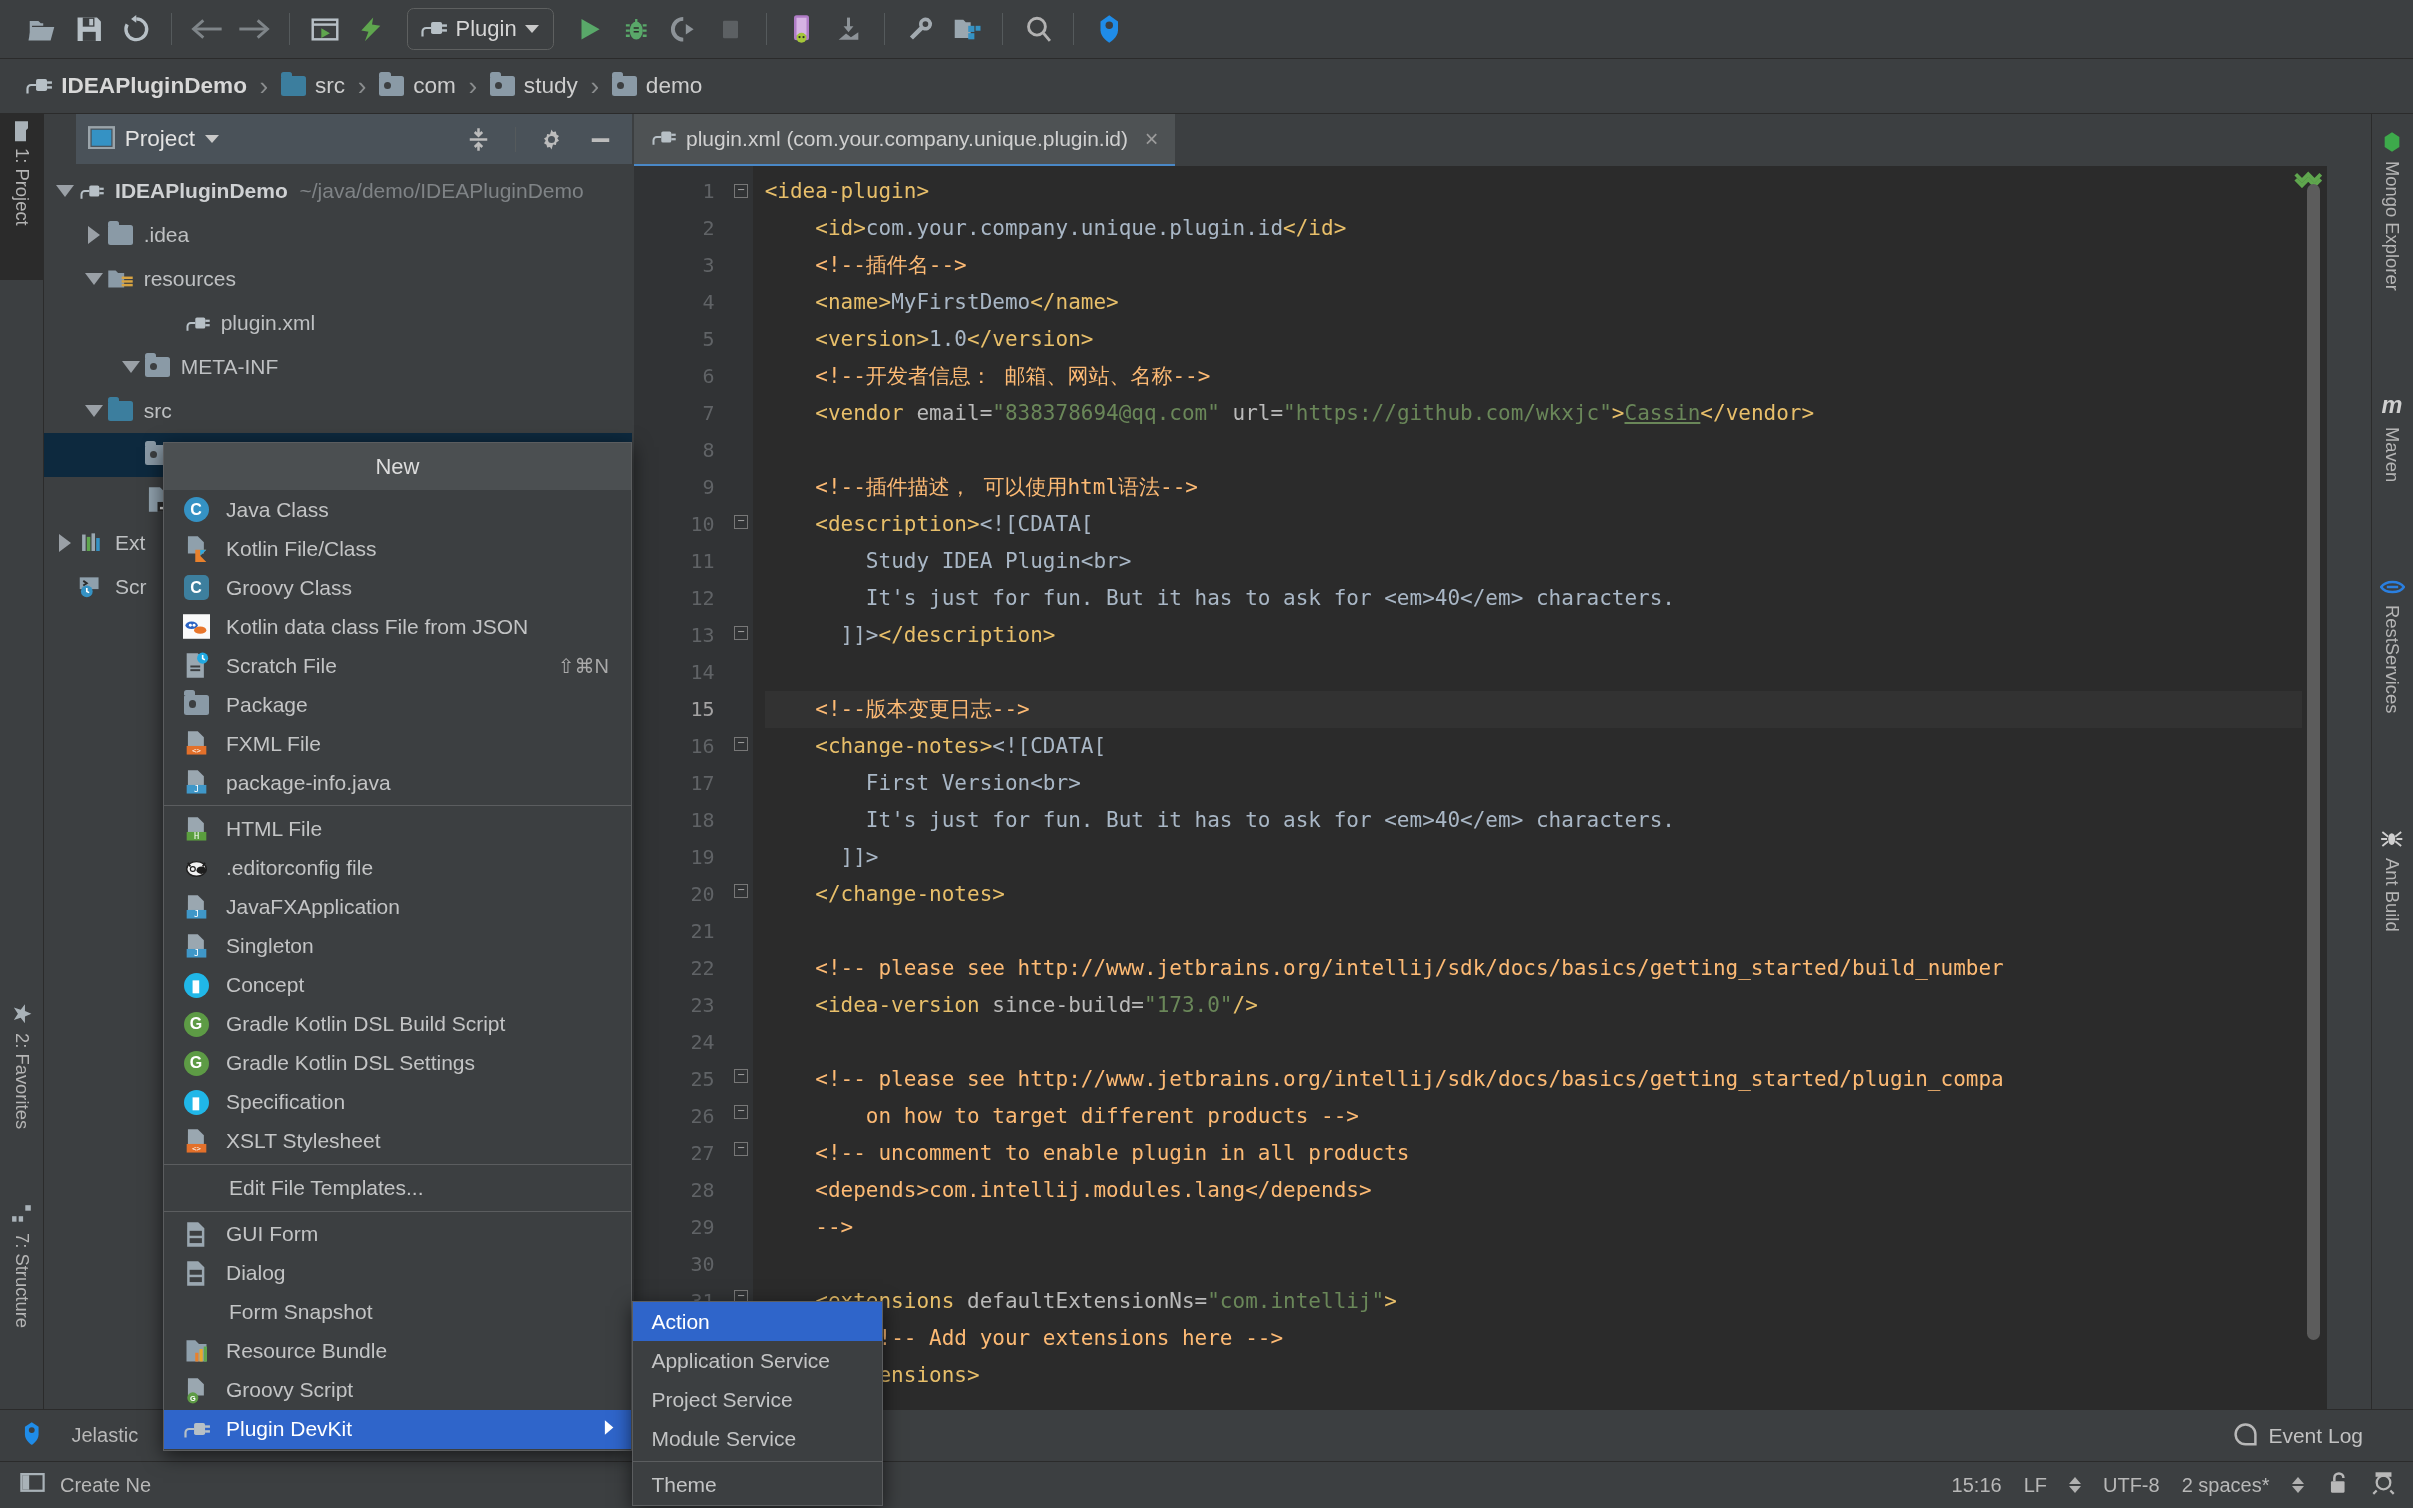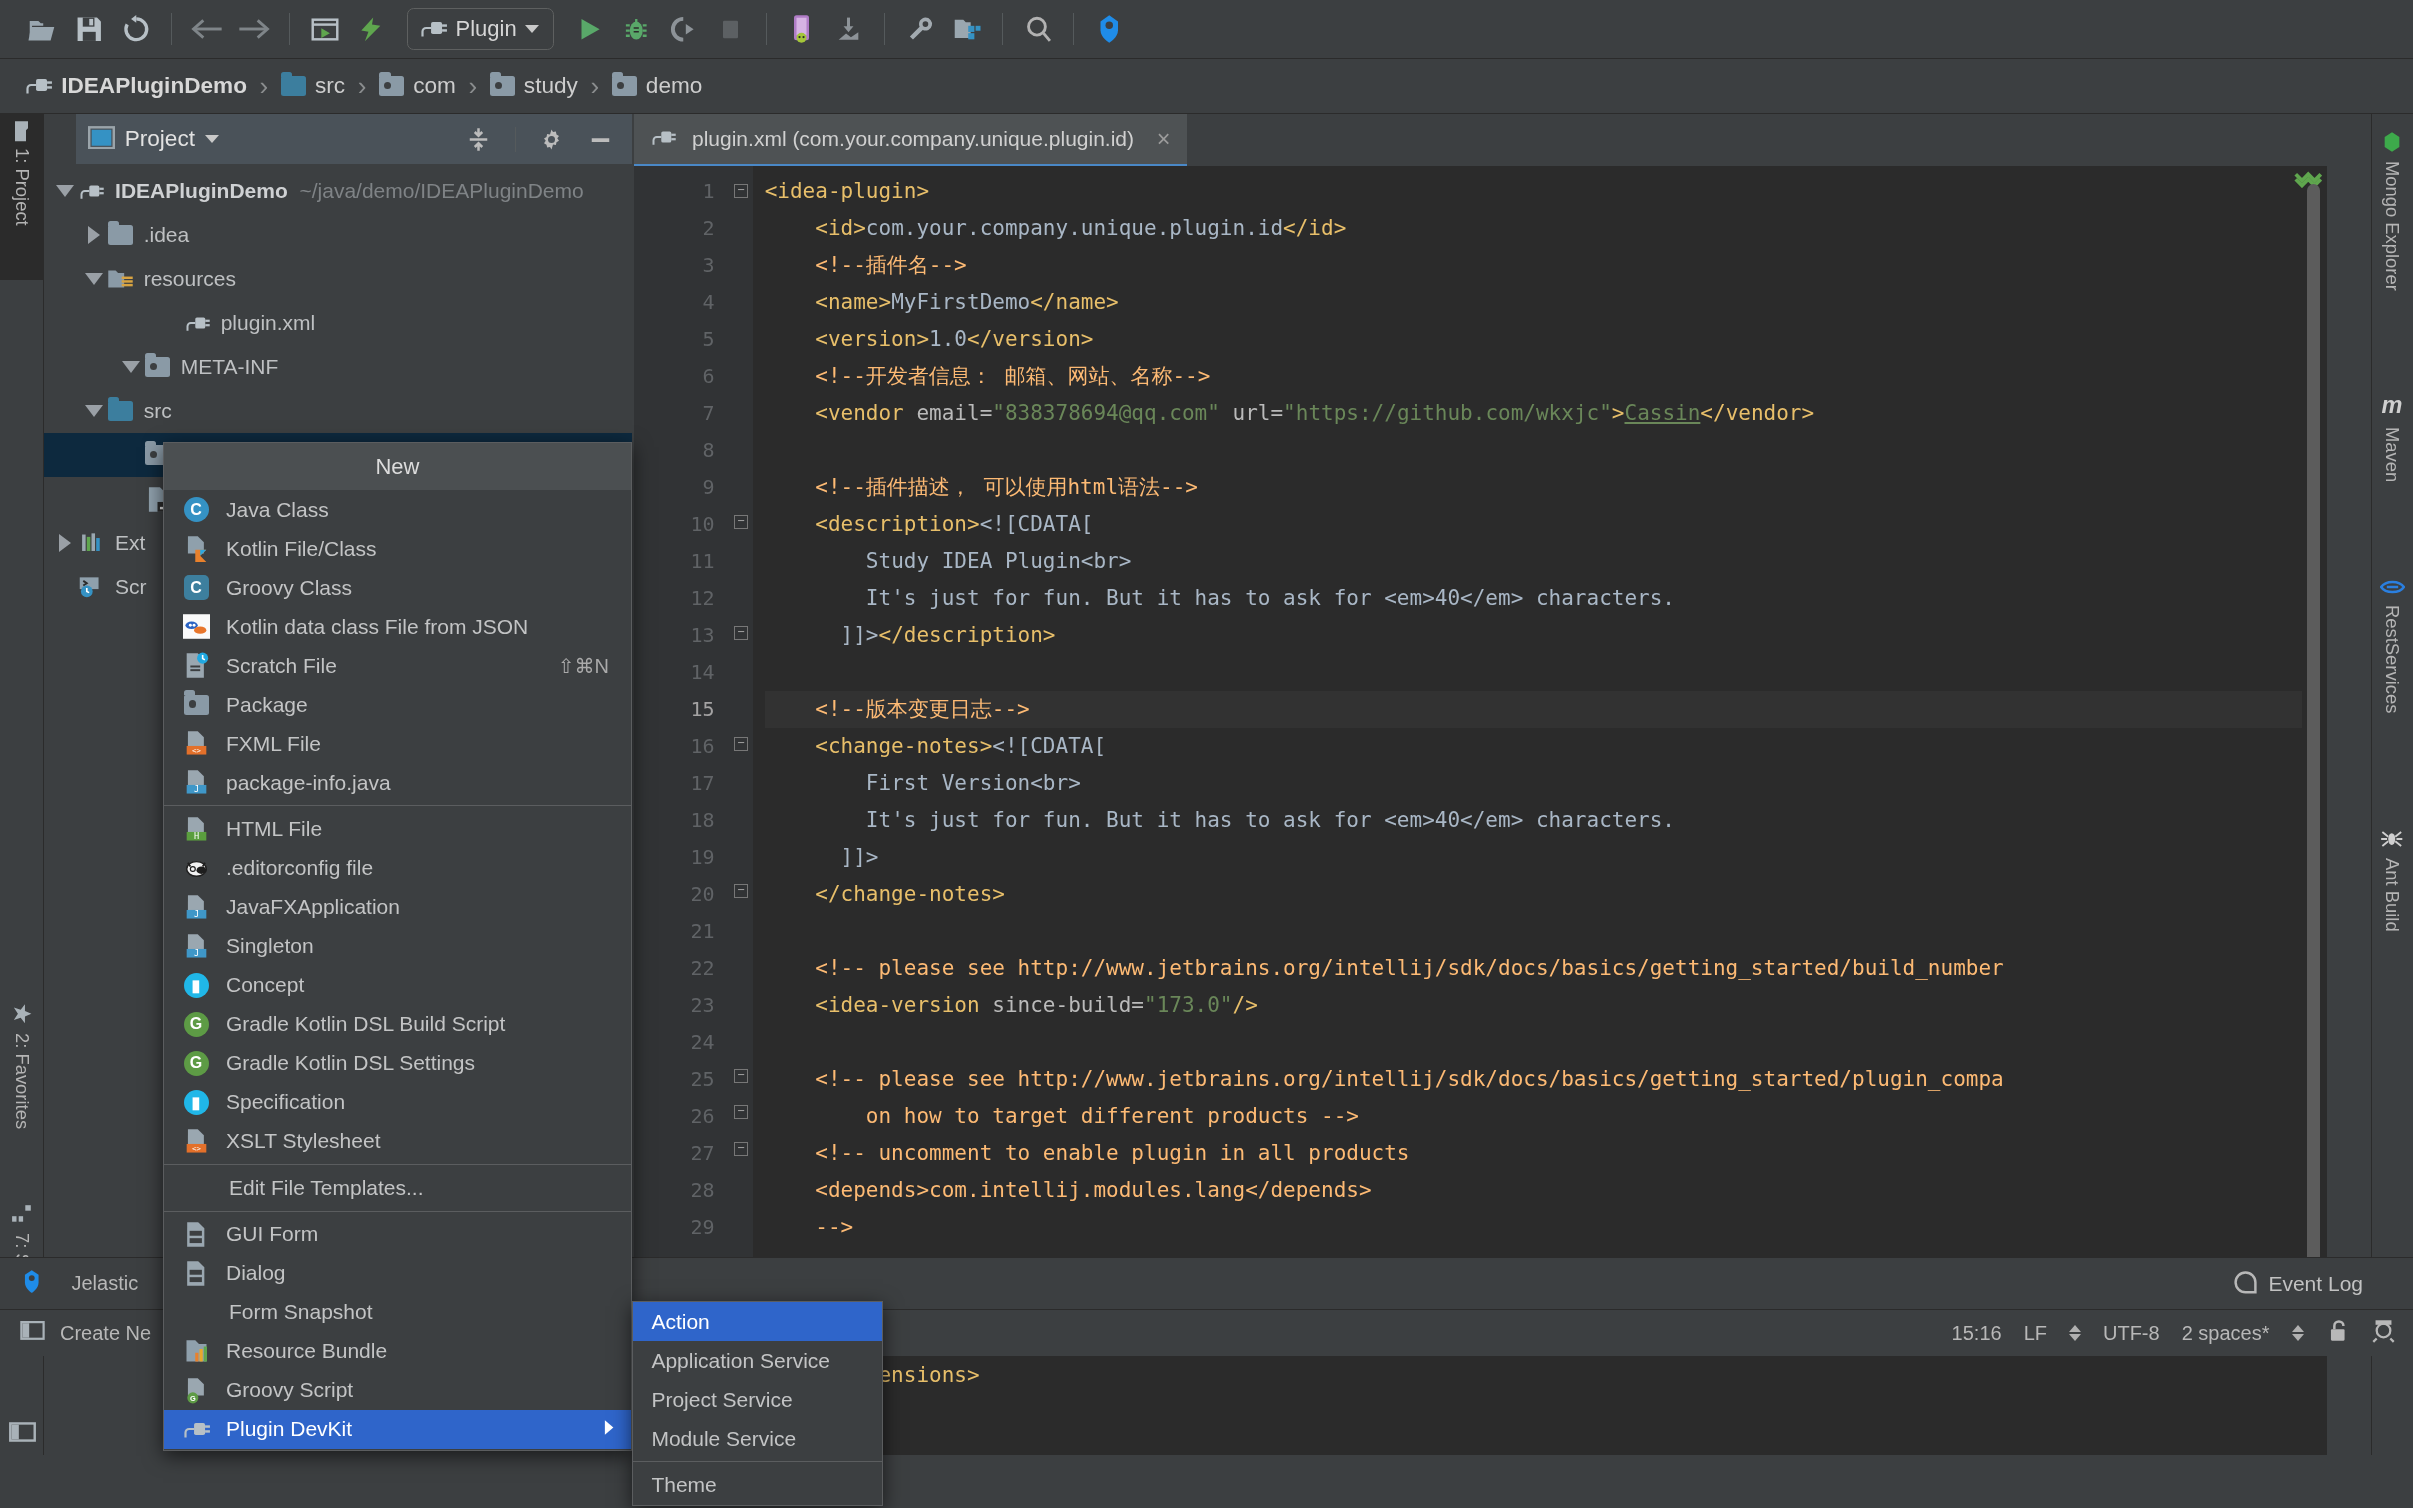--- a/index.html
+++ b/index.html
@@ -3,21 +3,21 @@
 <meta charset="utf-8">
 <style>
   * { box-sizing: border-box; margin: 0; padding: 0; }
   html, body {
     width: 2413px; height: 1508px;
     background: #3c3f41;
     font-family: "Liberation Sans", sans-serif;
     overflow: hidden;
     -webkit-font-smoothing: antialiased;
   }
-  #app { position: relative; width: 2413px; height: 1356px; background: #3c3f41; color: #bbbbbb; }
+  #app { position: relative; width: 2413px; height: 1508px; background: #3c3f41; color: #bbbbbb; }
 
   
   .toolbar {
     position: absolute; left: 0; top: 0; width: 2413px; height: 59px;
     background: #3c3f41; display: flex; align-items: center; padding-left: 18.4px;
     border-bottom: 0.8px solid #2b2b2b;
   }
   .tb-btn { width: 47px; height: 44px; display: flex; align-items: center; justify-content: center; cursor: default; }
   .tb-sep { width: 0.8px; height: 32px; background: #555a5c; margin: 0 11.7px; }
   .tb-combo {
@@ -70,21 +70,21 @@
   .tree-label.bold { font-weight: bold; color: #cfd1d3; }
   .tree-path { color: #7f8386; margin-left: 11.7px; }
 
   .tri-r { width: 0; height: 0; border-top: 9.2px solid transparent; border-bottom: 9.2px solid transparent; border-left: 12.6px solid #9aa0a6; }
   .tri-d { width: 0; height: 0; border-left: 9.2px solid transparent; border-right: 9.2px solid transparent; border-top: 12.6px solid #9aa0a6; }
 
   
   .editor-area { position: absolute; left: 634px; top: 114px; right: 86px; height: 1341px; background: #2b2b2b; }
   .tabbar { height: 52px; background: #3c3f41; display: flex; align-items: stretch; }
   .tab {
-    display: flex; align-items: center; gap: 16px; padding: 0 17px; background: #4e5254;
+    display: flex; align-items: center; gap: 10px; padding: 0 17px; background: #4e5254;
     border-bottom: 2.5px solid #4a88c7; font-size: 21px; color: #d0d0d0;
   }
   .tab .close { font-size: 23.5px; color: #9b9b9b; margin-left: 6.7px; }
   .code-wrap { position: absolute; left:0; top: 52px; right: 0; bottom: 0; overflow: hidden; display: flex; }
   .gutter {
     width: 94px; background: #313335; flex: none; position: relative; padding-top: 6.7px;
     font-family: "DejaVu Sans Mono", monospace; font-size: 20px; color: #606366; text-align: right;
   }
   .gutter .ln { height: 37px; line-height: 37px; padding-right: 13.4px; }
   .gutter .ln.cur { color: #a4a3a3; }

